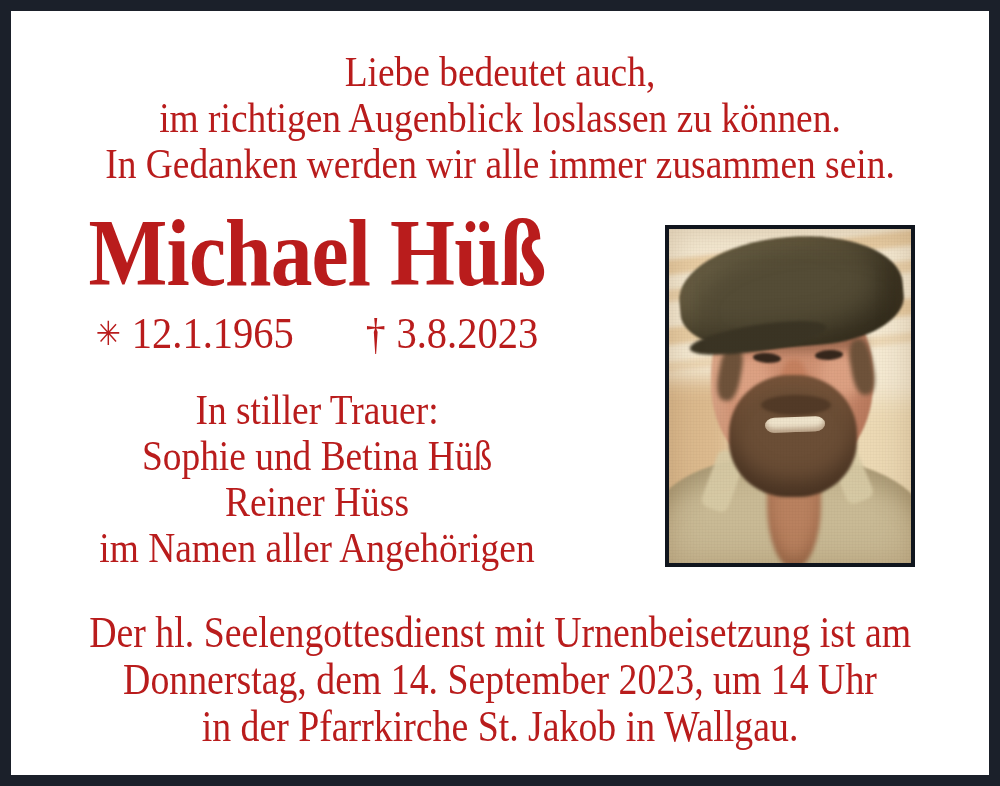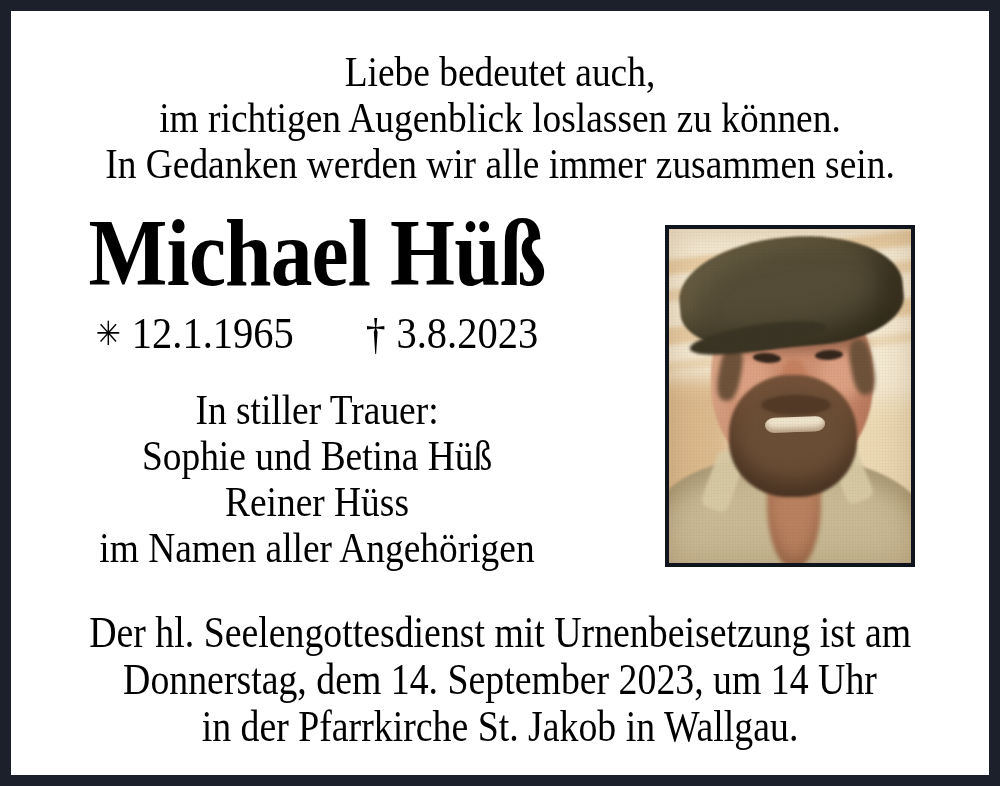--- a/index.html
+++ b/index.html
@@ -1,18 +1,18 @@
 <!DOCTYPE html>
 <html><head>
 <meta charset="utf-8">
 <style>
   html,body{margin:0;padding:0;background:#e9ebee;}
   .canvas{
     position:relative;width:1000px;height:786px;background:#fff;
-    font-family:"Liberation Serif","DejaVu Serif",serif;color:#000000;
+    font-family:"Liberation Serif","DejaVu Serif",serif;color:#b91c1c;
     overflow:hidden;
   }
   .frame{
     position:absolute;inset:0;border:11px solid #1b202a;box-sizing:border-box;
     background:#fff;
   }
   
   .quote{
     position:absolute;left:0;right:0;top:38px;text-align:center;
     font-size:43px;line-height:46px;

